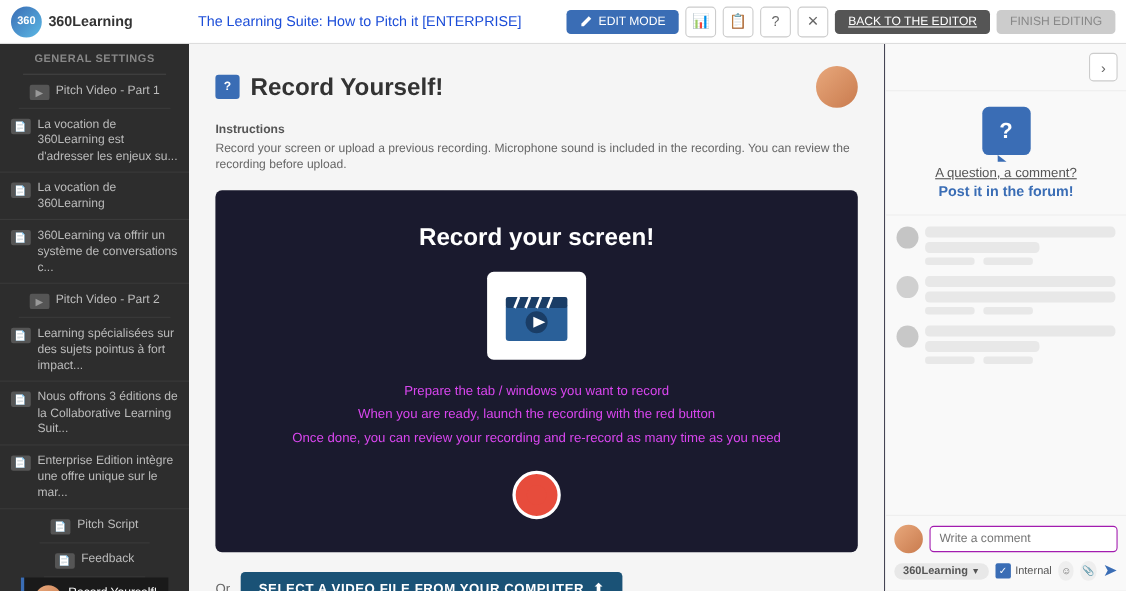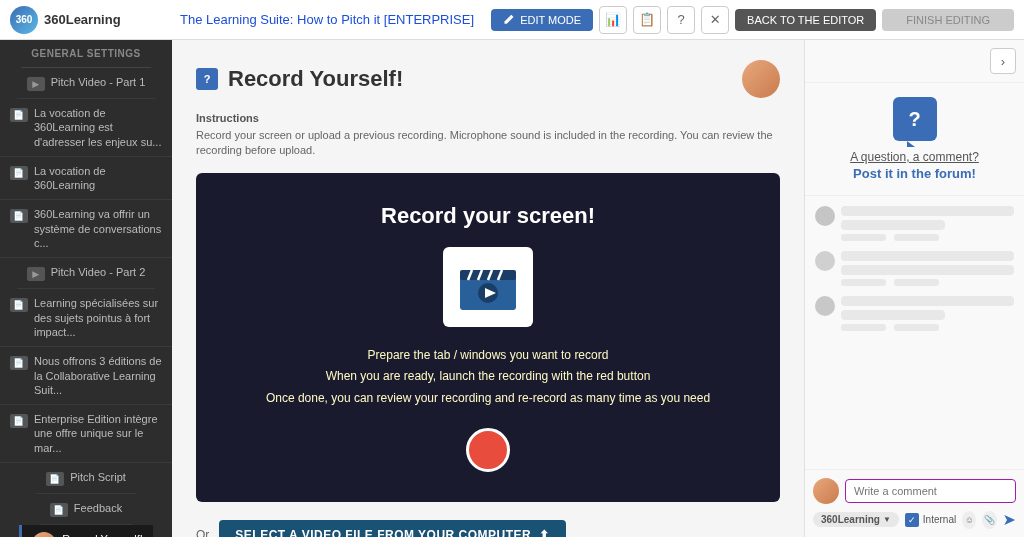--- a/index.html
+++ b/index.html
@@ -7,22 +7,22 @@
 
     
     .top-bar { display: flex; align-items: center; height: 40px; background: #fff; border-bottom: 1px solid #ddd; padding: 0 10px; gap: 10px; flex-shrink: 0; }
     .logo { display: flex; align-items: center; gap: 6px; font-weight: 700; font-size: 13px; color: #333; width: 160px; }
     .logo-circle { width: 28px; height: 28px; border-radius: 50%; background: linear-gradient(135deg, #3a6db5, #5cb8e4); display: flex; align-items: center; justify-content: center; color: white; font-size: 10px; font-weight: 900; }
     .top-title { flex: 1; font-size: 13px; color: #1d4ed8; font-weight: 500; }
     .top-actions { display: flex; align-items: center; gap: 6px; }
     .btn-edit-mode { background: #3a6db5; color: white; border: none; border-radius: 4px; padding: 5px 12px; font-size: 11px; cursor: pointer; display: flex; align-items: center; gap: 5px; }
     .btn-edit-mode svg { width: 12px; height: 12px; fill: white; }
     .top-icon-btn { background: none; border: 1px solid #ccc; border-radius: 4px; width: 28px; height: 28px; cursor: pointer; display: flex; align-items: center; justify-content: center; color: #666; font-size: 13px; }
-    .btn-back { background: #555; color: white; border: none; border-radius: 4px; padding: 5px 12px; font-size: 11px; cursor: pointer; }
-    .btn-finish { background: #ccc; color: #888; border: none; border-radius: 4px; padding: 5px 24px; font-size: 11px; cursor: pointer; }
+    .btn-back { background: #555; color: white; border: none; border-radius: 4px; padding: 5px 12px; font-size: 11px; cursor: pointer; text-decoration: underline; }
+    .btn-finish { background: #ccc; color: #888; border: none; border-radius: 4px; padding: 5px 12px; font-size: 11px; cursor: pointer; }
 
     
     .main-layout { display: flex; flex: 1; overflow: hidden; }
 
     
     .sidebar { width: 172px; background: #2d2d2d; color: #ccc; display: flex; flex-direction: column; overflow-y: auto; flex-shrink: 0; align-items: center; }
     .sidebar-header { padding: 8px 10px; font-size: 10px; font-weight: 700; color: #888; text-transform: uppercase; letter-spacing: 0.5px; border-bottom: 1px solid #444; }
     .sidebar-item { display: flex; align-items: flex-start; gap: 6px; padding: 7px 10px; cursor: pointer; border-bottom: 1px solid #3a3a3a; }
     .sidebar-item.active { background: #1a1a1a; border-left: 3px solid #3a6db5; }
     .sidebar-item-icon { width: 18px; height: 14px; background: #555; border-radius: 2px; flex-shrink: 0; margin-top: 2px; display: flex; align-items: center; justify-content: center; font-size: 9px; color: #999; }
@@ -38,21 +38,21 @@
     .content-title { font-size: 22px; font-weight: 700; color: #333; }
     .avatar-header { width: 38px; height: 38px; border-radius: 50%; background: linear-gradient(135deg, #e8a87c, #c97b4e); overflow: hidden; }
 
     .instructions-label { font-size: 11px; font-weight: 700; color: #555; margin-bottom: 4px; }
     .instructions-text { font-size: 11px; color: #666; margin-bottom: 14px; line-height: 1.4; }
 
     
     .record-box { background: #1a1a2e; border-radius: 6px; padding: 30px 20px; display: flex; flex-direction: column; align-items: center; gap: 18px; margin-bottom: 18px; min-height: 280px; }
     .record-title { color: white; font-size: 22px; font-weight: 700; }
     .video-icon-box { width: 90px; height: 80px; background: white; border-radius: 6px; display: flex; align-items: center; justify-content: center; }
-    .record-instructions { text-align: center; color: #fef9c3; font-size: 12px; line-height: 1.8; }
+    .record-instructions { text-align: center; color: #d946ef; font-size: 12px; line-height: 1.8; }
     .record-button { width: 44px; height: 44px; border-radius: 50%; background: #e74c3c; border: 3px solid #fff; cursor: pointer; display: flex; align-items: center; justify-content: center; }
     .record-button-inner { width: 18px; height: 18px; border-radius: 50%; background: #e74c3c; }
 
     .or-row { display: flex; align-items: center; gap: 10px; margin-bottom: 6px; }
     .or-text { color: #666; font-size: 12px; }
     .btn-select-video { background: #1a5276; color: white; border: none; border-radius: 4px; padding: 8px 16px; font-size: 12px; font-weight: 700; cursor: pointer; display: flex; align-items: center; gap: 8px; text-transform: uppercase; letter-spacing: 0.5px; }
 
     
     .right-panel { width: 220px; background: #f9f9f9; border-left: 1px solid #e0e0e0; display: flex; flex-direction: column; flex-shrink: 0; overflow-y: auto; }
     .right-panel-toggle { padding: 8px; display: flex; justify-content: flex-end; border-bottom: 1px solid #eee; }

